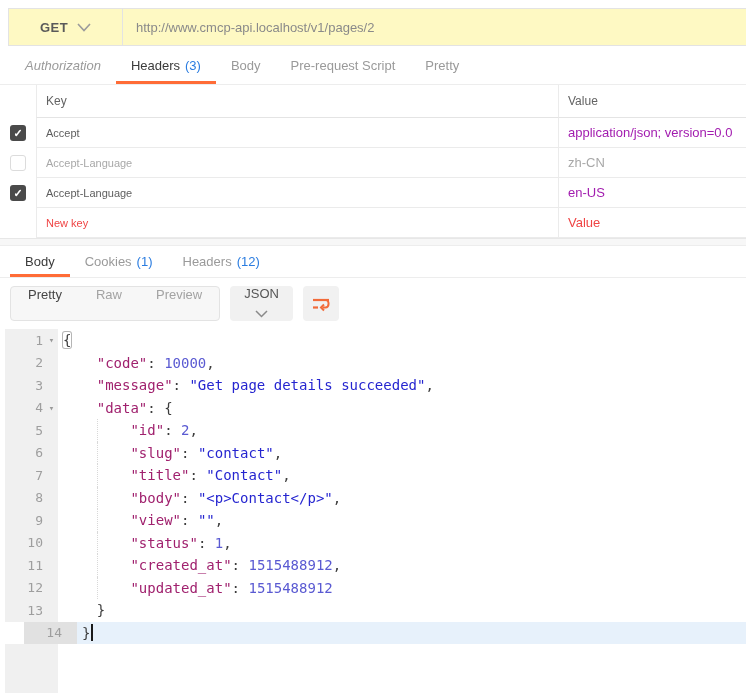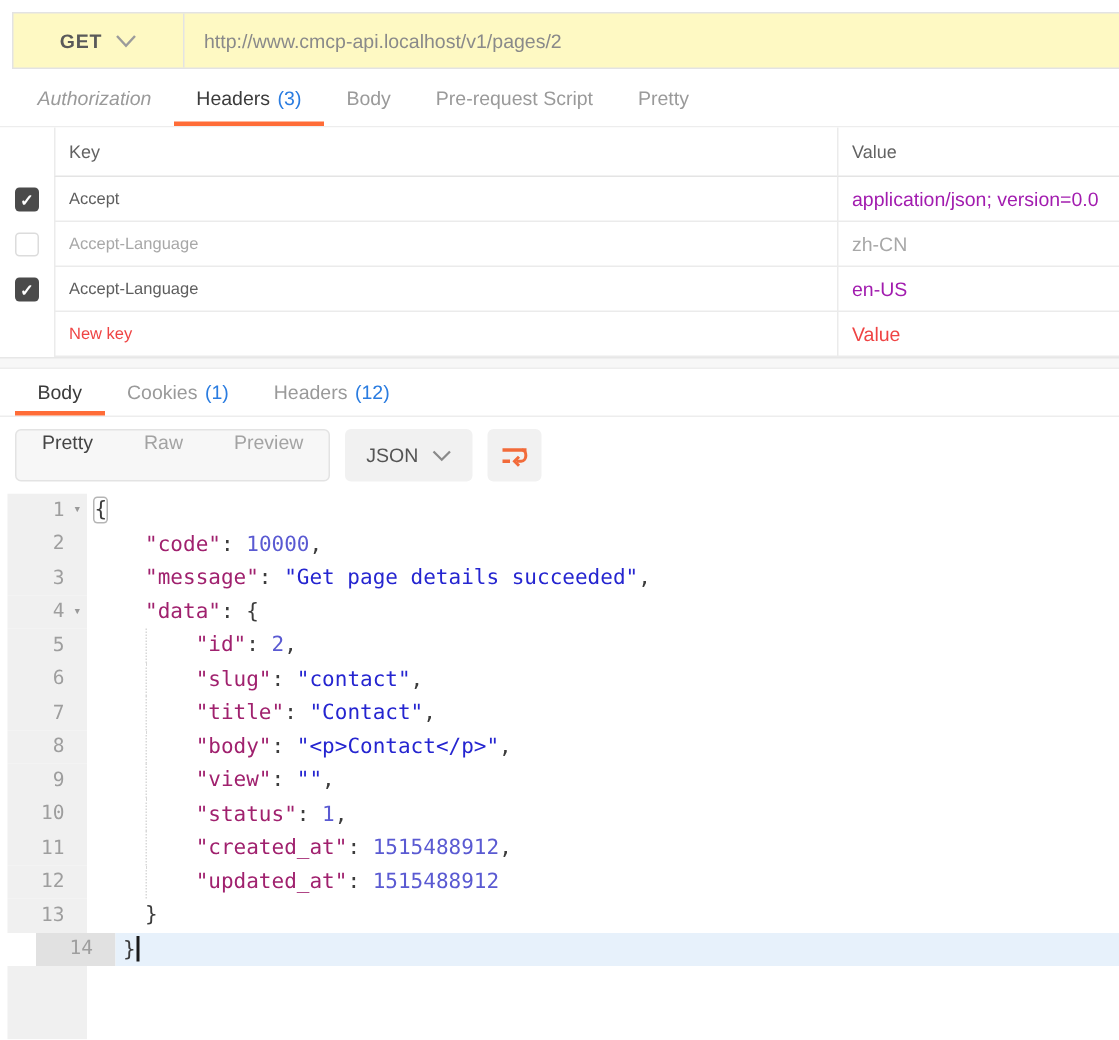--- a/index.html
+++ b/index.html
@@ -51,21 +51,21 @@
     border-top:1px solid #e7e7e7; border-bottom:1px solid #ededed; }
 
   
   .resp-toolbar { display:flex; align-items:center; gap:10px; padding:8px 10px; background:#fff; }
   .seg-control { display:flex; align-items:flex-start; height:35px; background:#f7f7f7;
     border:1px solid #e3e3e3; border-radius:4px; overflow:hidden; }
   .seg-btn { display:flex; align-items:center; padding:0 17px; font-size:13px;
     color:#a3a3a3; cursor:pointer; }
   .seg-btn.active { color:#454545; }
   .dropdown-btn { display:flex; align-items:center; gap:9px; height:35px; padding:0 14px;
-    background:#f1f1f1; border-radius:4px; font-size:13px; color:#555; cursor:pointer; }
+    background:#f1f1f1; border-radius:4px; font-size:13px; color:#555; cursor:pointer;flex-direction:column; }
   .icon-btn { width:36px; height:35px; background:#f1f1f1; border-radius:4px;
     display:flex; align-items:center; justify-content:center; cursor:pointer; }
 
   
   .editor { flex:1; display:flex; flex-direction:column; overflow:hidden;
     background:#fff; font-family:"DejaVu Sans Mono", monospace; }
   .cl { display:flex; align-items:stretch; height:22.5px; }
   .cl.filler { flex:1; height:auto; }
   .gut { width:53px; margin-left:5px; background:#f0f0f0; display:flex;
     align-items:center; flex:none; }

